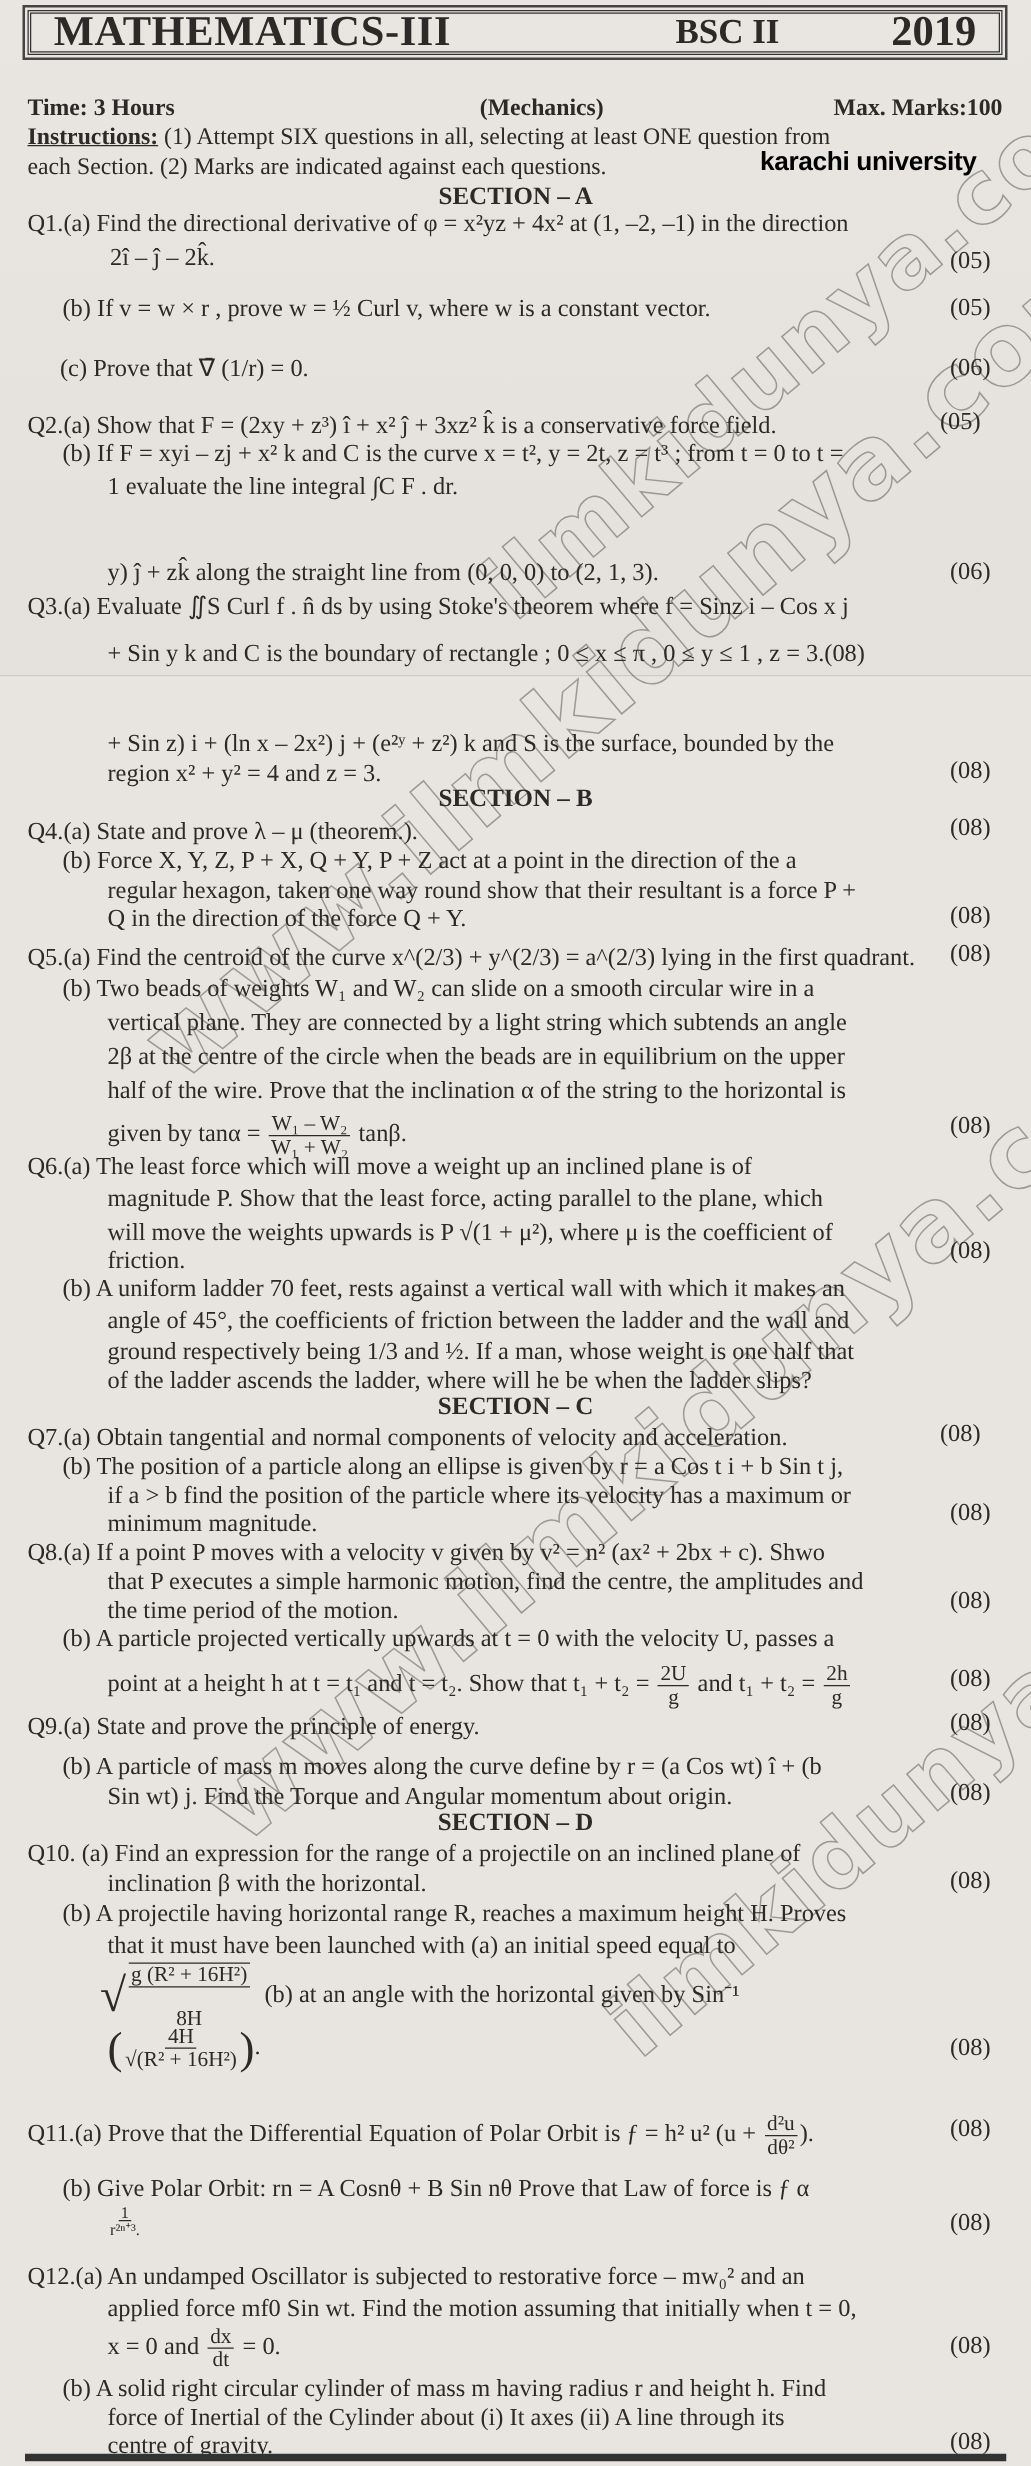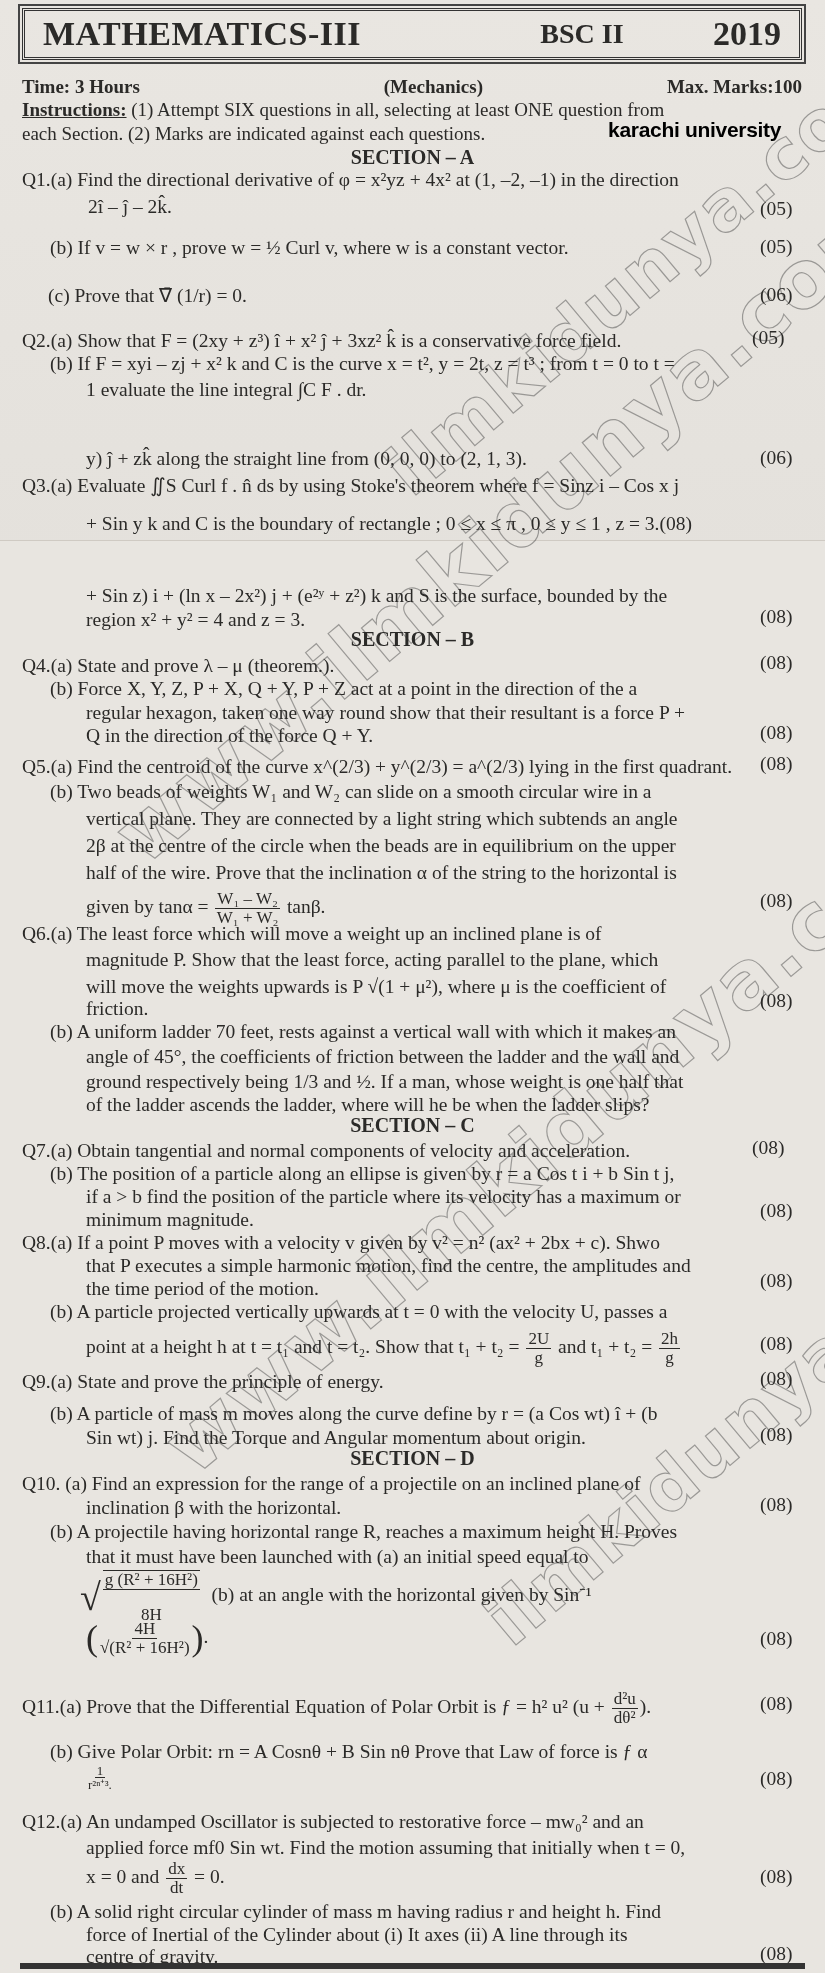--- a/index.html
+++ b/index.html
@@ -11,21 +11,21 @@
     position: relative;
   }
   .page { position: absolute; left: 0; top: 0; width: 825px; height: 1973px;
     background: linear-gradient(180deg, #e9e6e1 0%, #e2dfda 40%, #e6e3de 70%, #dedbd6 100%); }
   .paste { position: absolute; left: 0; top: 540px; width: 825px; height: 1433px;
     background: #e8e5e0; border-top: 1px solid #cfcac3; }
   .watermark { position: absolute; font-family: "DejaVu Sans", sans-serif; font-weight: bold;
     color: transparent; -webkit-text-stroke: 1.2px rgba(60,60,60,0.45); transform: rotate(-40deg);
     font-size: 80px; letter-spacing: 2px; pointer-events: none; white-space: nowrap; }
   .title-box {
-    position: absolute; left: 22px; top: 8px; width: 780px; height: 52px;
+    position: absolute; left: 22px; top: 8px; width: 780px; height: 36px;
     border: 3px double #333; outline: 2px solid #444; outline-offset: 2px;
     display: flex; align-items: center; justify-content: space-between;
     padding: 0 18px; box-sizing: border-box;
   }
   .title-main { font-size: 34px; font-weight: bold; letter-spacing: 0.5px; }
   .title-mid { font-size: 28px; font-weight: bold; margin-left: 90px; }
   .title-year { font-size: 34px; font-weight: bold; }
   .meta-row { position: absolute; left: 22px; top: 76px; width: 780px; display: flex; justify-content: space-between;
     font-size: 19px; font-weight: bold; }
   .instr { position: absolute; left: 22px; top: 98px; width: 780px; font-size: 19px; line-height: 24px; }

